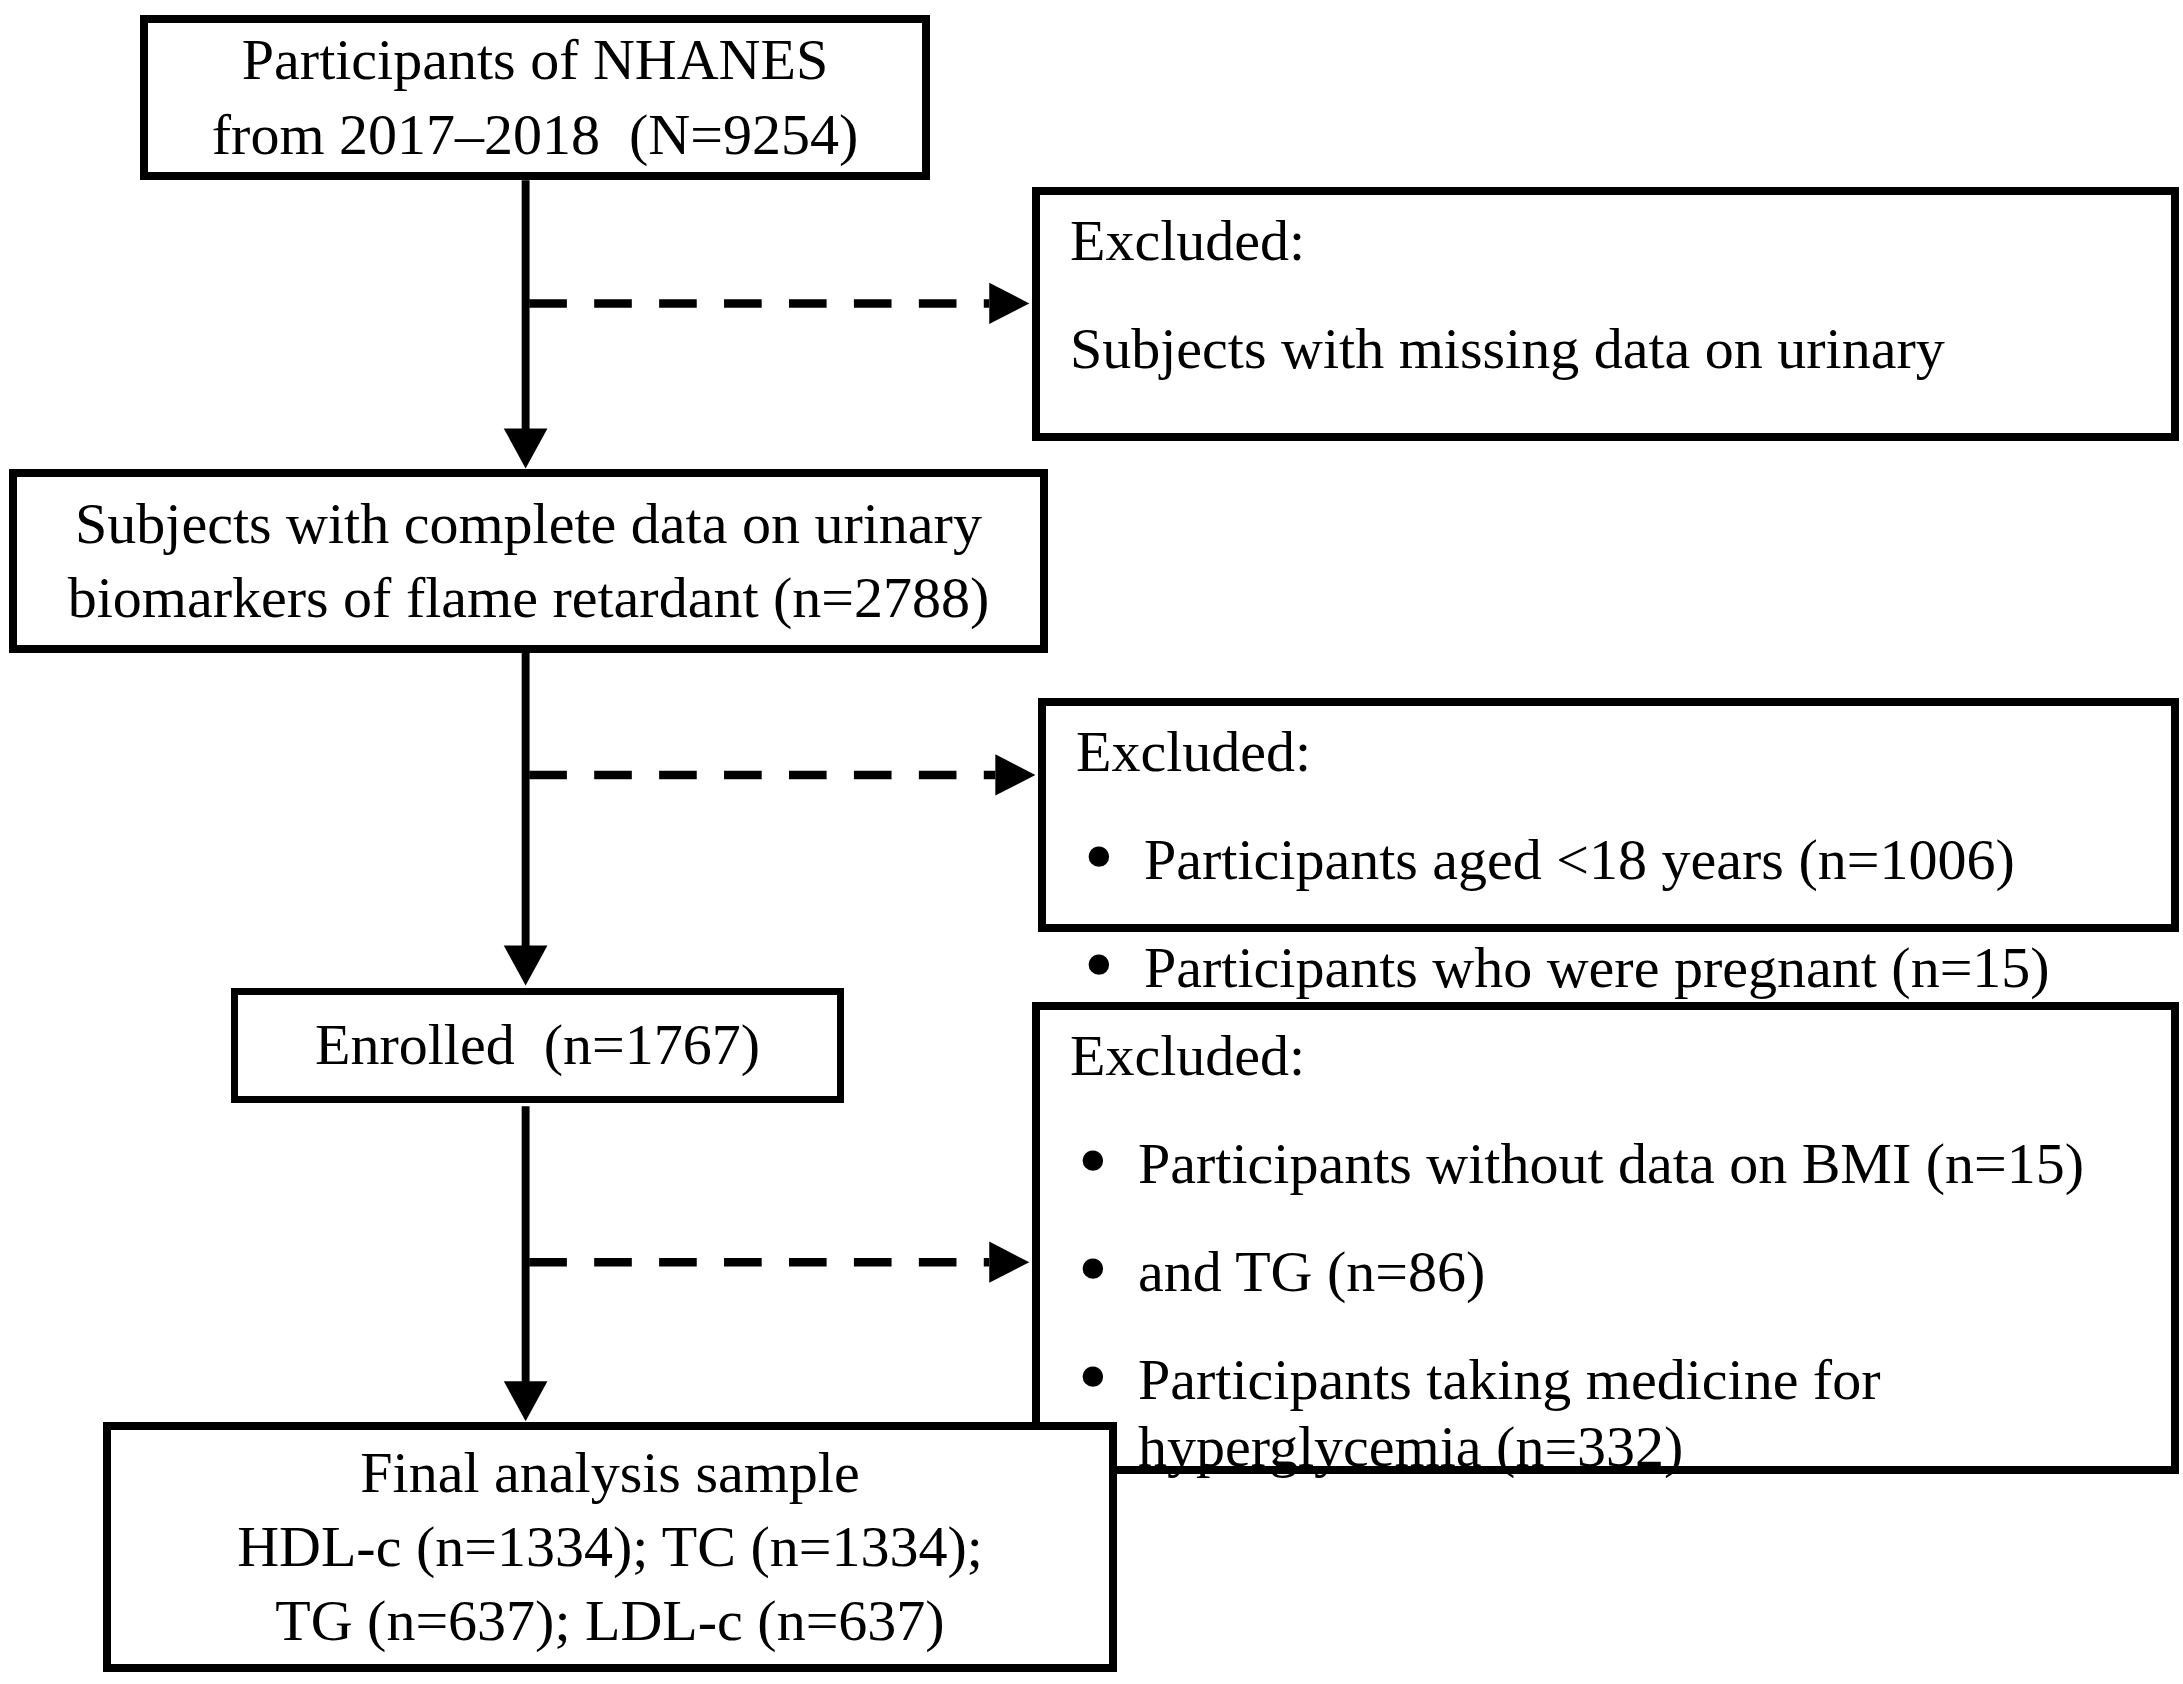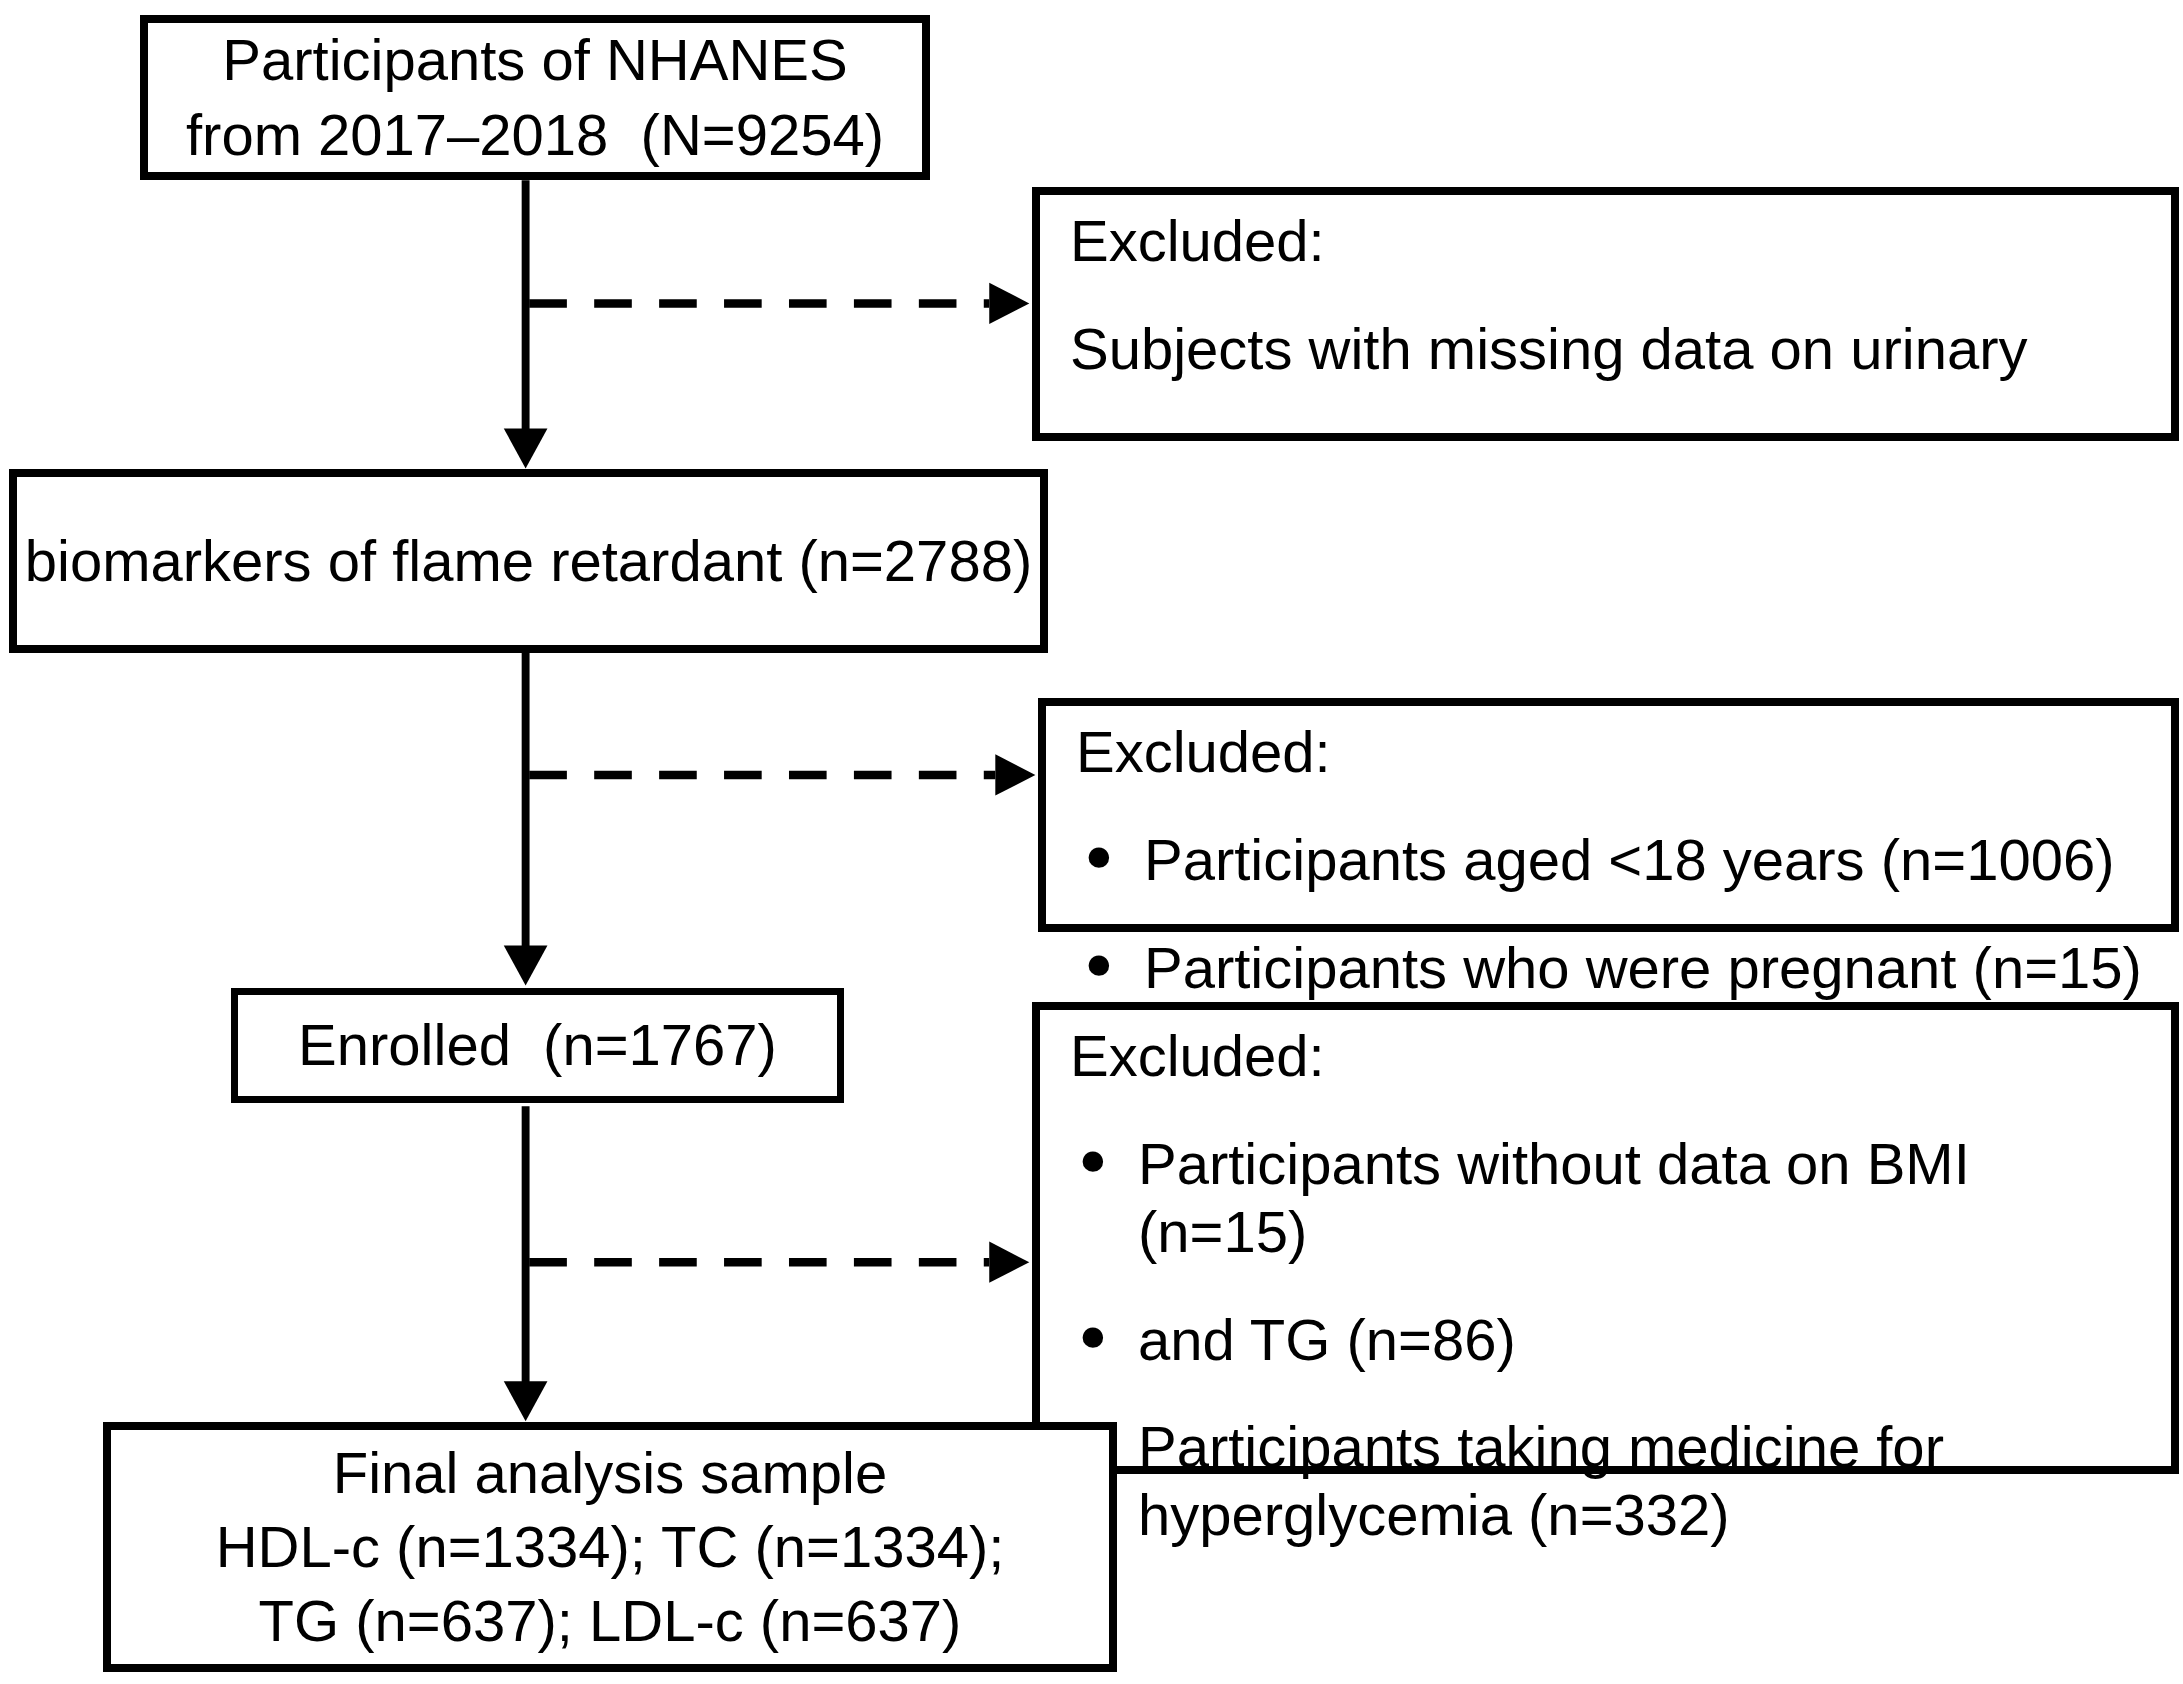--- a/index.html
+++ b/index.html
@@ -1,21 +1,21 @@
 <!DOCTYPE html>
 <html style="font-size:9.7px"><head>
 <meta charset="utf-8">
 <style>
   html, body { margin: 0; padding: 0; background: #ffffff; }
   #canvas {
     position: relative;
     width: 2183px;
     height: 1684px;
     background: #ffffff;
-    font-family: Liberation Sans, sans-serif;
+    font-family: Liberation Serif, serif;
     color: #000000;
     font-size: 58px;
   }
   #arrow-layer {
     position: absolute;
     left: 0; top: 0;
     width: 2183px; height: 1684px;
   }
   .box {
     position: absolute;
@@ -83,20 +83,21 @@
   </div>
 
   <div class="box excl-box" id="box-excluded1">
     <div class="excl-heading">Excluded:</div>
     <div class="item">
       <div class="tline">Subjects with missing data on urinary</div>
     </div>
   </div>
 
   <div class="box center-box" id="box-complete">
+    <div class="tline">Subjects with complete data on urinary</div>
     <div class="tline">biomarkers of flame retardant (n=2788)</div>
   </div>
 
   <div class="box excl-box" id="box-excluded2">
     <div class="excl-heading">Excluded:</div>
     <div class="item bulleted">
       <span class="bullet">●</span>
       <div class="tline">Participants aged &lt;18 years (n=1006)</div>
     </div>
     <div class="item bulleted">

